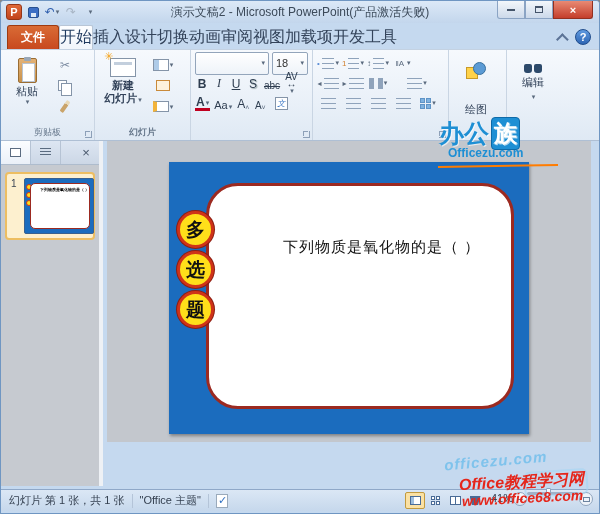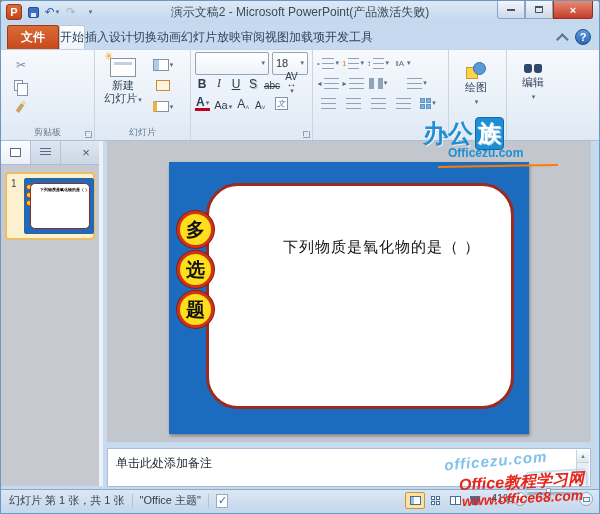--- a/index.html
+++ b/index.html
@@ -30,21 +30,21 @@
   .win-btn.close { background:linear-gradient(#e98a74,#c43e2b); color:#fff; font-weight:bold;
     border-color:#933020; border-radius:0 0 3px 0; width:40px; }
   .minbar { width:8px; height:2px; background:#44546a; }
   .maxbox { width:8px; height:7px; border:1px solid #44546a; border-top-width:2px; }
 
   
   .tabrow { position:absolute; top:22px; left:0; right:0; height:26px; display:flex; align-items:flex-end; }
   .file-tab { margin-left:6px; width:52px; height:24px; background:linear-gradient(#d96b35,var(--file_tab));
     border:1px solid #9e3a10; border-bottom:none; border-radius:3px 3px 0 0; color:#fff;
     font-size:12px; display:flex; align-items:center; justify-content:center; font-weight:bold; }
-  .tab { height:24px; padding:0 0; font-size:12px; color:#33435a; display:flex; align-items:center; }
+  .tab { height:24px; padding:0 0; font-size:16px; color:#33435a; display:flex; align-items:center; }
   .tab.selected { background:linear-gradient(#fdfeff,#f0f5fb); border:1px solid #b9c6d6; border-bottom:none;
     border-radius:2px 2px 0 0; color:#1f3a5f; }
   .tab-tools { margin-left:auto; display:flex; align-items:center; gap:6px; padding-right:8px; height:24px; }
   .collapse-chev { width:9px; height:9px; border-left:2px solid #5c7396; border-top:2px solid #5c7396;
     transform:rotate(45deg) translateY(3px); }
   .help-btn { width:16px; height:16px; border-radius:50%; background:linear-gradient(#5f9ae0,#2e66b4);
     color:#fff; font-size:11px; font-weight:bold; display:flex; align-items:center; justify-content:center;
     border:1px solid #1f4c8c; }
 
   
@@ -168,21 +168,21 @@
     display:flex; align-items:center; justify-content:center; font-size:11px; color:#44546a; line-height:1; }
   .ztrack { position:relative; width:52px; height:3px; background:#9fb2c9; border-radius:2px; }
   .zthumb { position:absolute; left:19px; top:-4px; width:5px; height:11px; background:linear-gradient(#fdfeff,#d8e2ee);
     border:1px solid #8ea4bd; border-radius:1px; }
   .fitbtn { width:14px; height:14px; border-radius:50%; border:1px solid #8ea4bd; background:#eef3f9;
     display:flex; align-items:center; justify-content:center; }
   .fitbtn i { width:7px; height:5px; border:1px solid #6c84a0; }
 
   
   .wm { position:absolute; pointer-events:none; z-index:50; }
-  .wm-brand { top:116px; left:422px; display:flex; align-items:center; font-weight:900; font-size:25px;
+  .wm-brand { top:116px; left:438px; display:flex; align-items:center; font-weight:900; font-size:25px;
     color:var(--brand_blue); text-shadow:1px 1px 0 #ffffffaa; }
   .wm-brand .zu { margin-left:2px; background:var(--brand_blue); color:#fff; border-radius:4px;
     padding:0 2px; font-size:23px; border:1px solid #0e6aa8; }
   .wm-site { top:145px; left:447px; font-size:12px; font-weight:bold; color:var(--brand_blue); }
   .wm-line { top:164px; left:437px; width:120px; height:2px; background:var(--brand_orange); transform:rotate(-1deg); }
   .wm-tag { top:169px; left:449px; font-size:20px; font-weight:900; color:var(--brand_orange);
     text-shadow:1px 0 #d64d10,-1px 0 #d64d10,0 1px #d64d10; letter-spacing:1px; }
   .wm-script { top:451px; left:443px; font-size:15px; font-style:italic; font-weight:bold;
     color:var(--watermark_blue); transform:rotate(-5deg); letter-spacing:1px; }
   .wm-doodle { top:469px; left:523px; width:64px; height:26px; border:2px solid #a8d5f2; border-radius:6px;
@@ -223,52 +223,55 @@
     </div>
   </div>
 
   <div class="tabrow">
     <div class="file-tab">文件</div>
     <div class="tab selected">开始</div>
     <div class="tab">插入</div>
     <div class="tab">设计</div>
     <div class="tab">切换</div>
     <div class="tab">动画</div>
-    <div class="tab">幻灯片放映</div>
     <div class="tab">审阅</div>
     <div class="tab">视图</div>
     <div class="tab">加载项</div>
     <div class="tab">开发工具</div>
     <div class="tab-tools">
       <span class="collapse-chev"></span>
       <span class="help-btn">?</span>
     </div>
   </div>
 
   <div class="ribbon">
 
     <div class="rgroup" style="width:94px;">
       <div style="display:flex;">
+        <div class="big-btn dd" style="width:44px;">
+          <i class="ico-clipboard"></i>
+          <span class="blabel">粘贴</span>
+        </div>
         <div class="scol">
           <span class="sbtn">
               <span class="ico-scissors">✂</span>
             </span>
           <span class="sbtn dd">
               <i class="ico-copy"></i>
             </span>
           <span class="sbtn">
               <i class="ico-brush"></i>
             </span>
         </div>
       </div>
       <div class="glabel">剪贴板</div>
       <i class="launcher"></i>
     </div>
 
-    <div class="rgroup" style="width:96px;">
+    <div class="rgroup" style="width:96px;font-weight:bold;">
       <div style="display:flex;">
         <div class="big-btn" style="width:48px;">
           <i class="ico-newslide"></i>
           <span class="blabel">新建</span>
           <span class="blabel dd">幻灯片</span>
         </div>
         <div class="scol">
           <span class="sbtn dd">
               <i class="ico-layout"></i>
             </span>
@@ -374,21 +377,21 @@
               <i></i>
               <i></i>
               <i></i>
             </span>
           </span>
       </div>
       <i class="launcher"></i>
     </div>
 
     <div class="rgroup" style="width:58px;">
-      <div class="big-btn" style="width:46px;margin-top:4px;">
+      <div class="big-btn" style="width:46px;margin-top:4px;gap:22px;">
         <i class="ico-draw"></i>
         <span class="blabel">绘图</span>
         <span class="dd"></span>
       </div>
     </div>
 
     <div class="rgroup" style="width:56px;border-right:none;">
       <div class="big-btn" style="width:44px;margin-top:4px;">
         <i class="ico-binoc"></i>
         <span class="blabel">编辑</span>
@@ -426,26 +429,20 @@
     <div class="slide">
       <div class="card">
         <div class="question">下列物质是氧化物的是（ ）</div>
       </div>
       <div class="badge b1">多</div>
       <div class="badge b2">选</div>
       <div class="badge b3">题</div>
     </div>
   </div>
 
-  <div class="notes">
-    <span>单击此处添加备注</span>
-    <div class="notes-scroll">
-      <div class="ns-up">▲</div>
-    </div>
-  </div>
 
   <div class="statusbar">
     <span class="sb-left">幻灯片 第 1 张，共 1 张</span>
     <span class="sb-sep"></span>
     <span>"Office 主题"</span>
     <span class="sb-sep"></span>
     <i class="ico-spell"></i>
     <div class="sb-right">
       <span class="vbtn sel">
           <i class="v-normal"></i>

